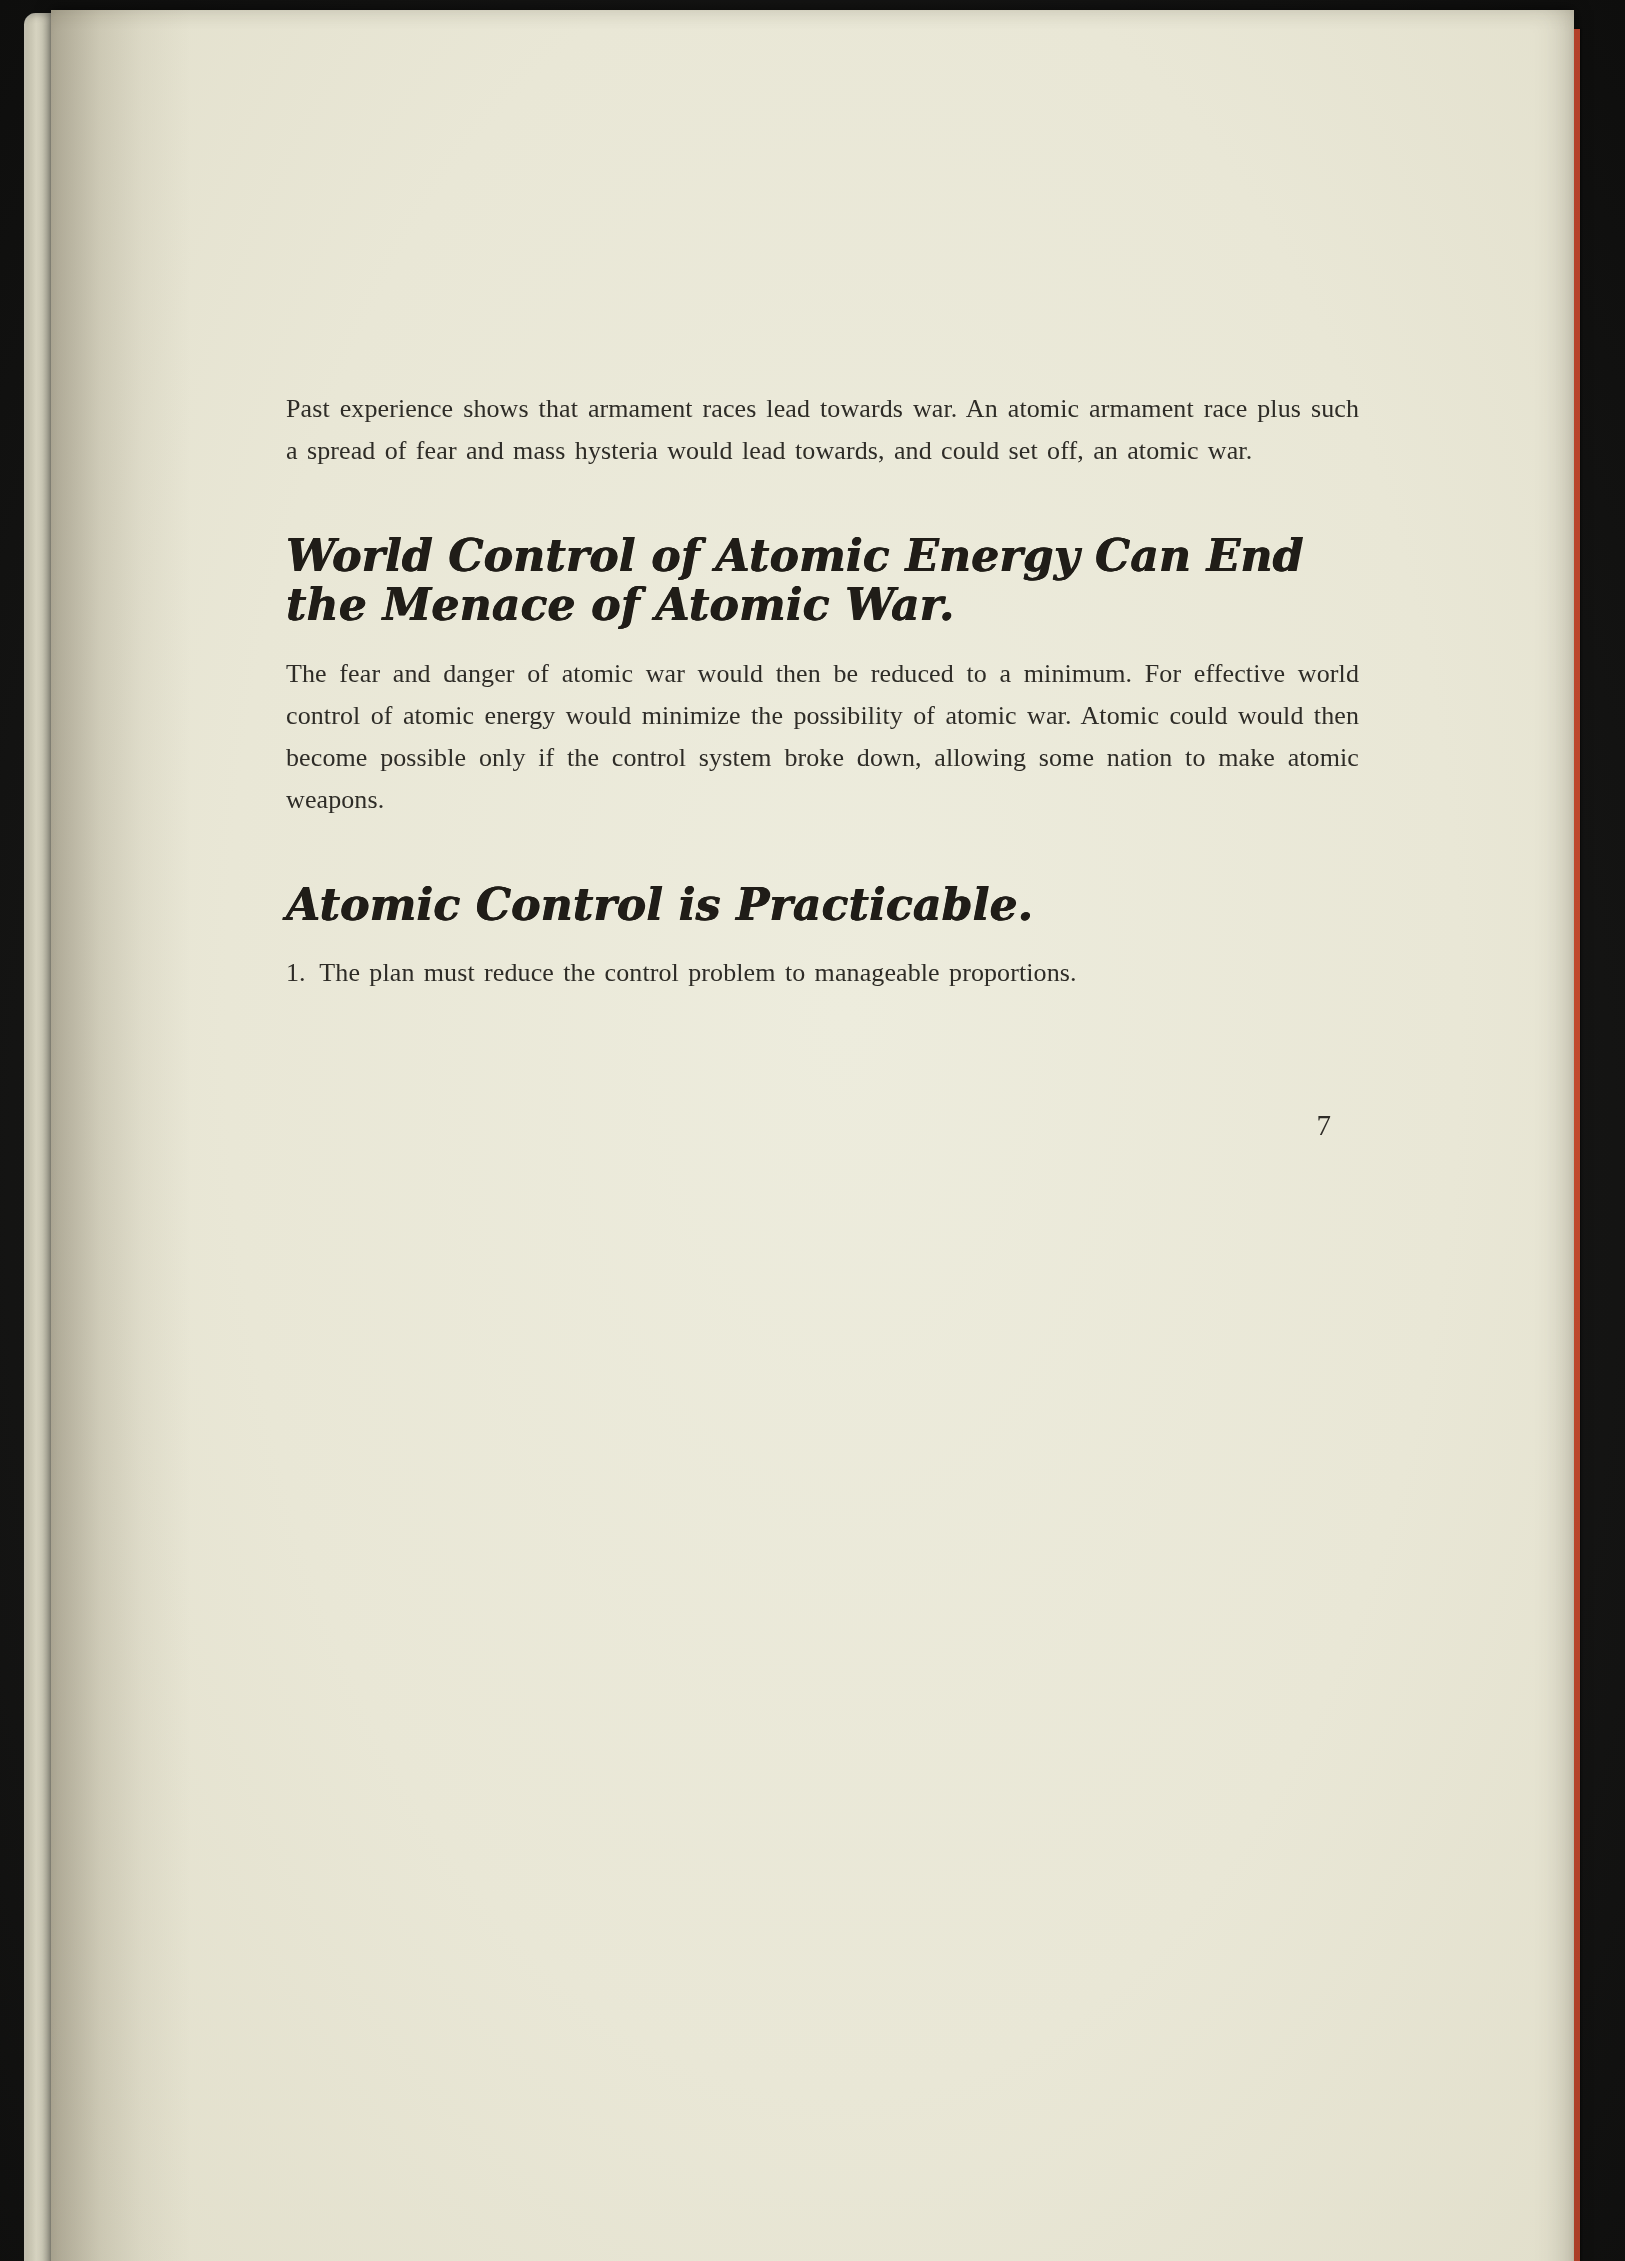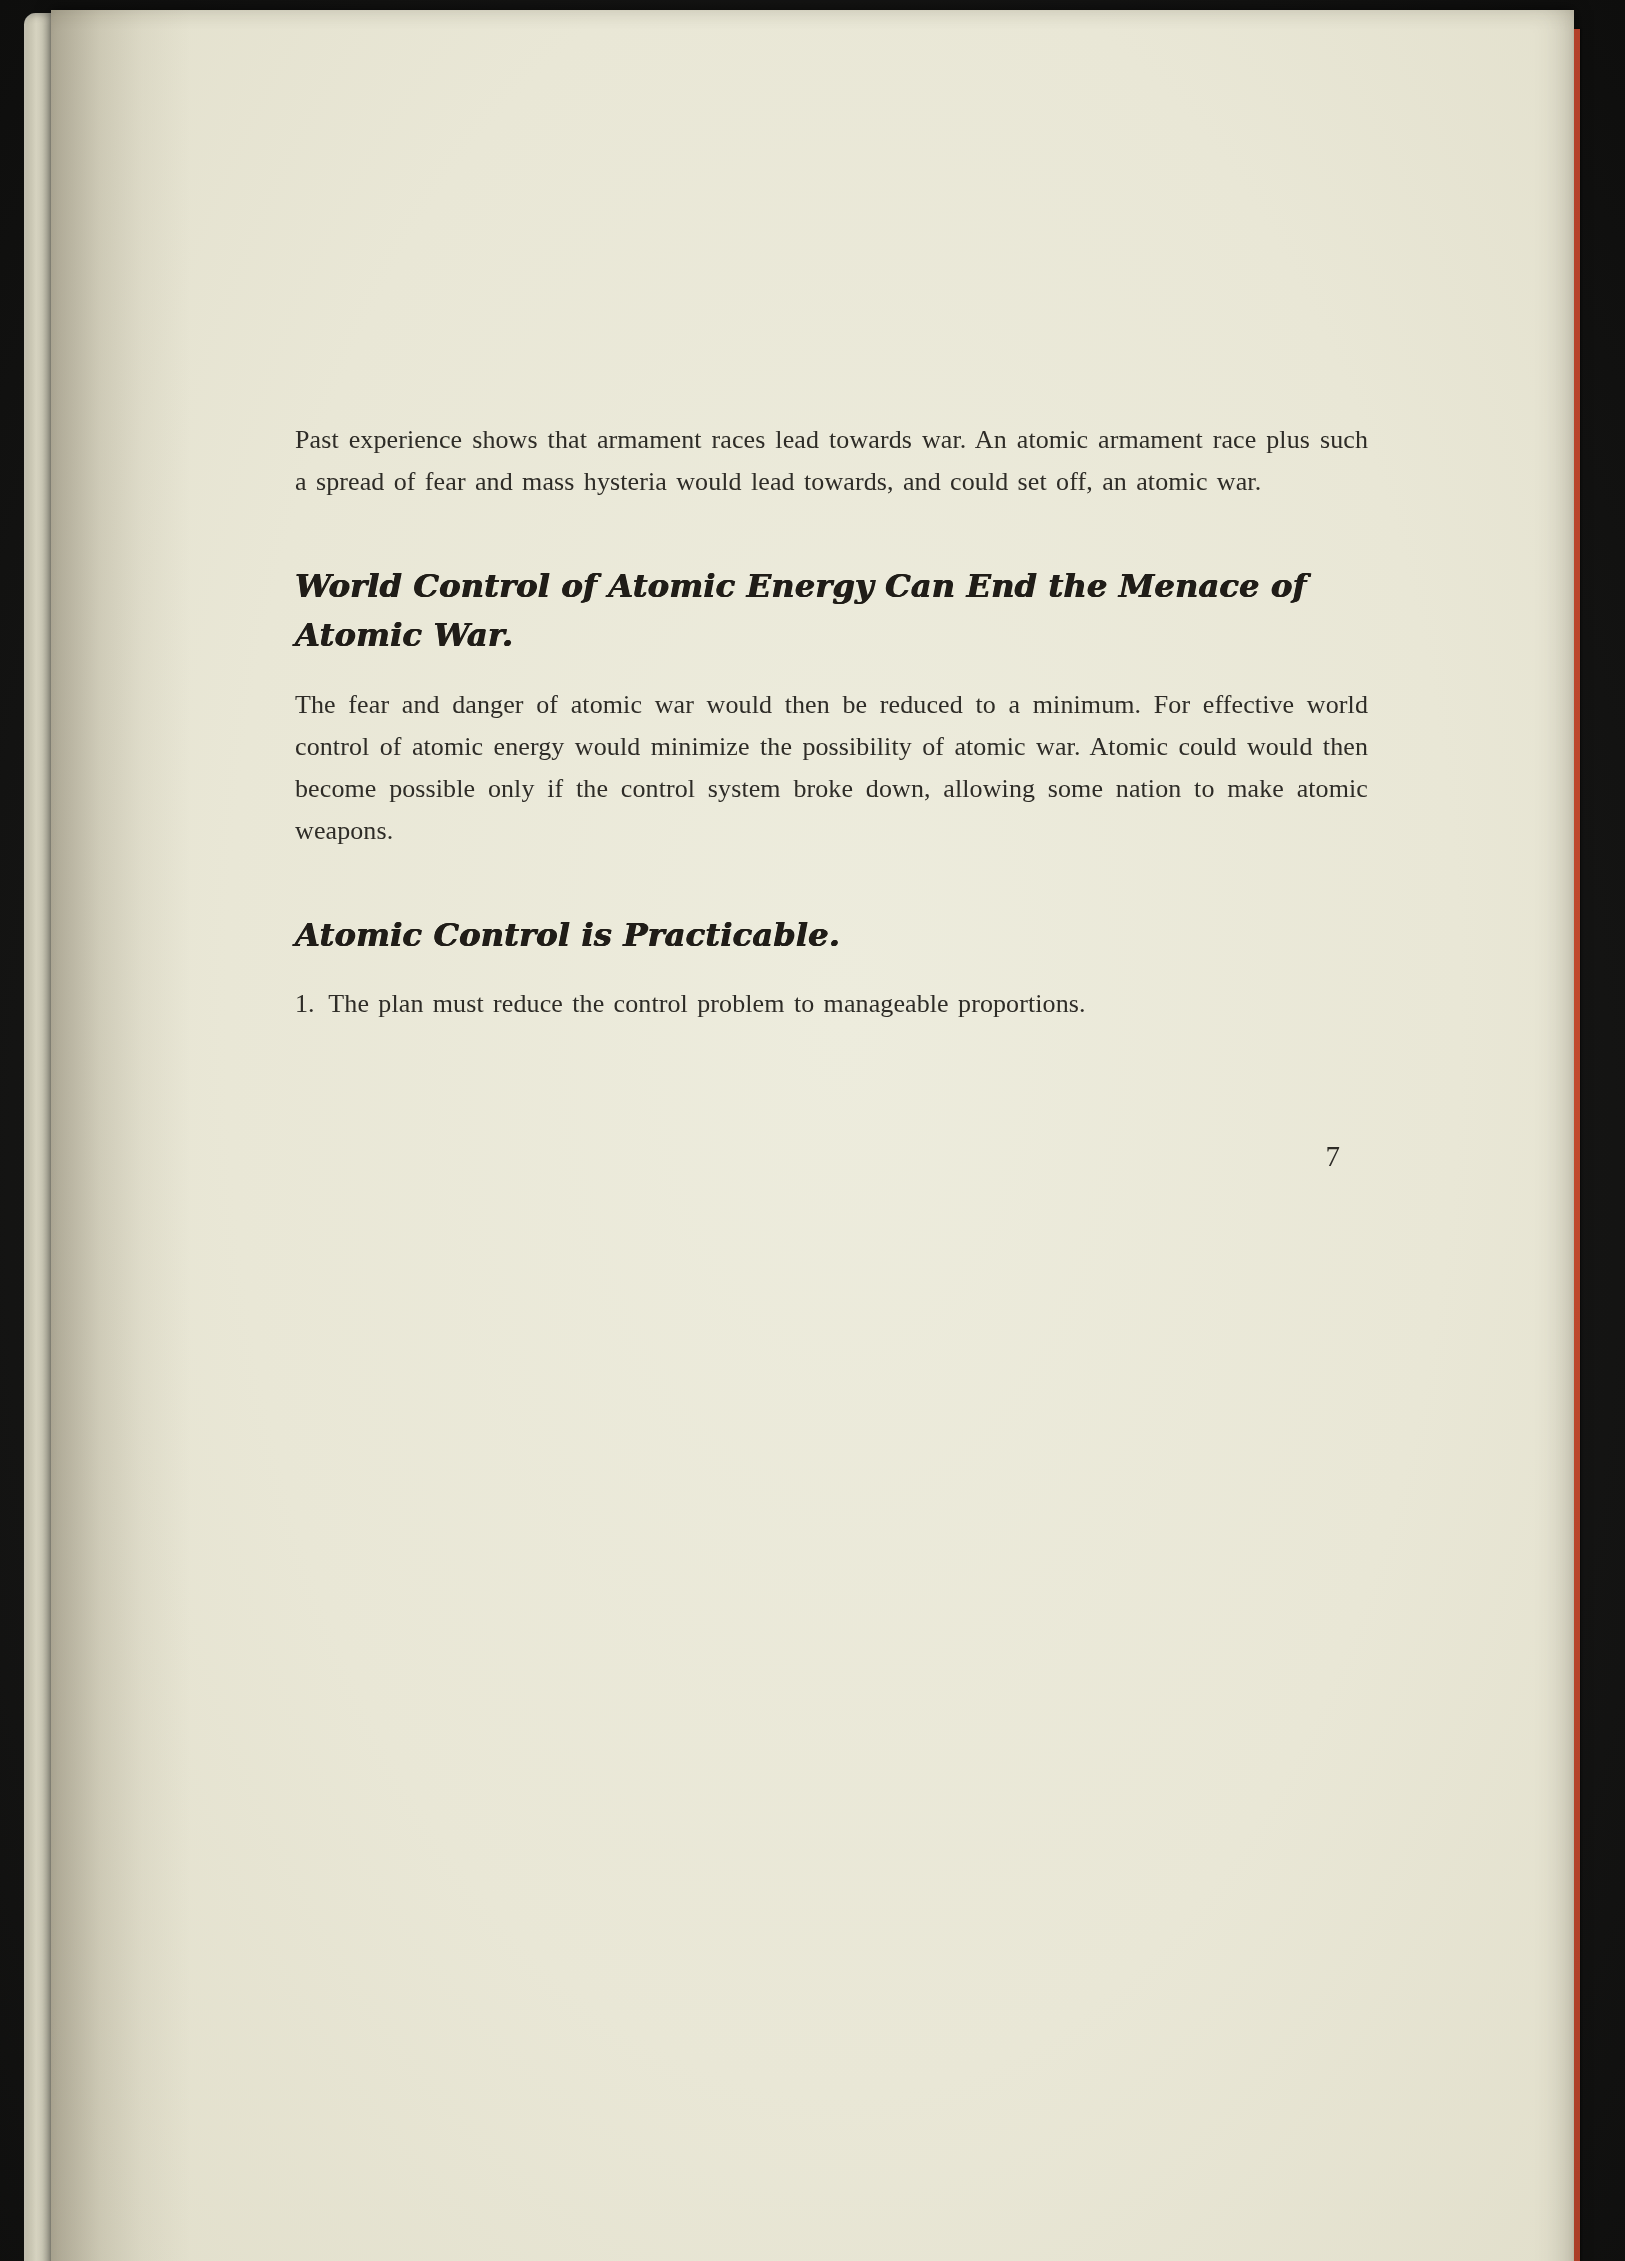--- a/index.html
+++ b/index.html
@@ -68,45 +68,44 @@
     right: -6.3px;
     top: 19px;
     bottom: 11px;
     width: 5.9px;
     background: linear-gradient(180deg, #b3402a 0%, #c24a2e 45%, #a93d27 100%);
     box-shadow: 0.9px 0 1.8px rgba(0,0,0,0.5);
   }
 
   .content {
     position: absolute;
-    left: 244px;
+    left: 235px;
     top: 0;
     width: 1073px;
     color: #2e2c27;
-    margin-top: 31px;
   }
 
   p.body {
     font-size: 26px;
     line-height: 42px;
     text-align: justify;
     margin: 0 0 32px 0;
     word-spacing: 2.7px;
     letter-spacing: 0.1px;
   }
 
   p.body.first {
     margin-top: 378px;
   }
 
   h2.heading {
     font-family: "DejaVu Serif", serif;
     font-weight: bold;
     font-style: italic;
-    font-size: 32px;
+    font-size: 44px;
     line-height: 49px;
     color: #201d18;
     margin: 59px 0 23.5px 0;
     letter-spacing: 0.2px;
     text-shadow: 0.6px 0 0 currentColor, -0.3px 0 0 currentColor;
   }
 
   p.body .marker {
     display: inline-block;
     margin-right: 13.6px;

